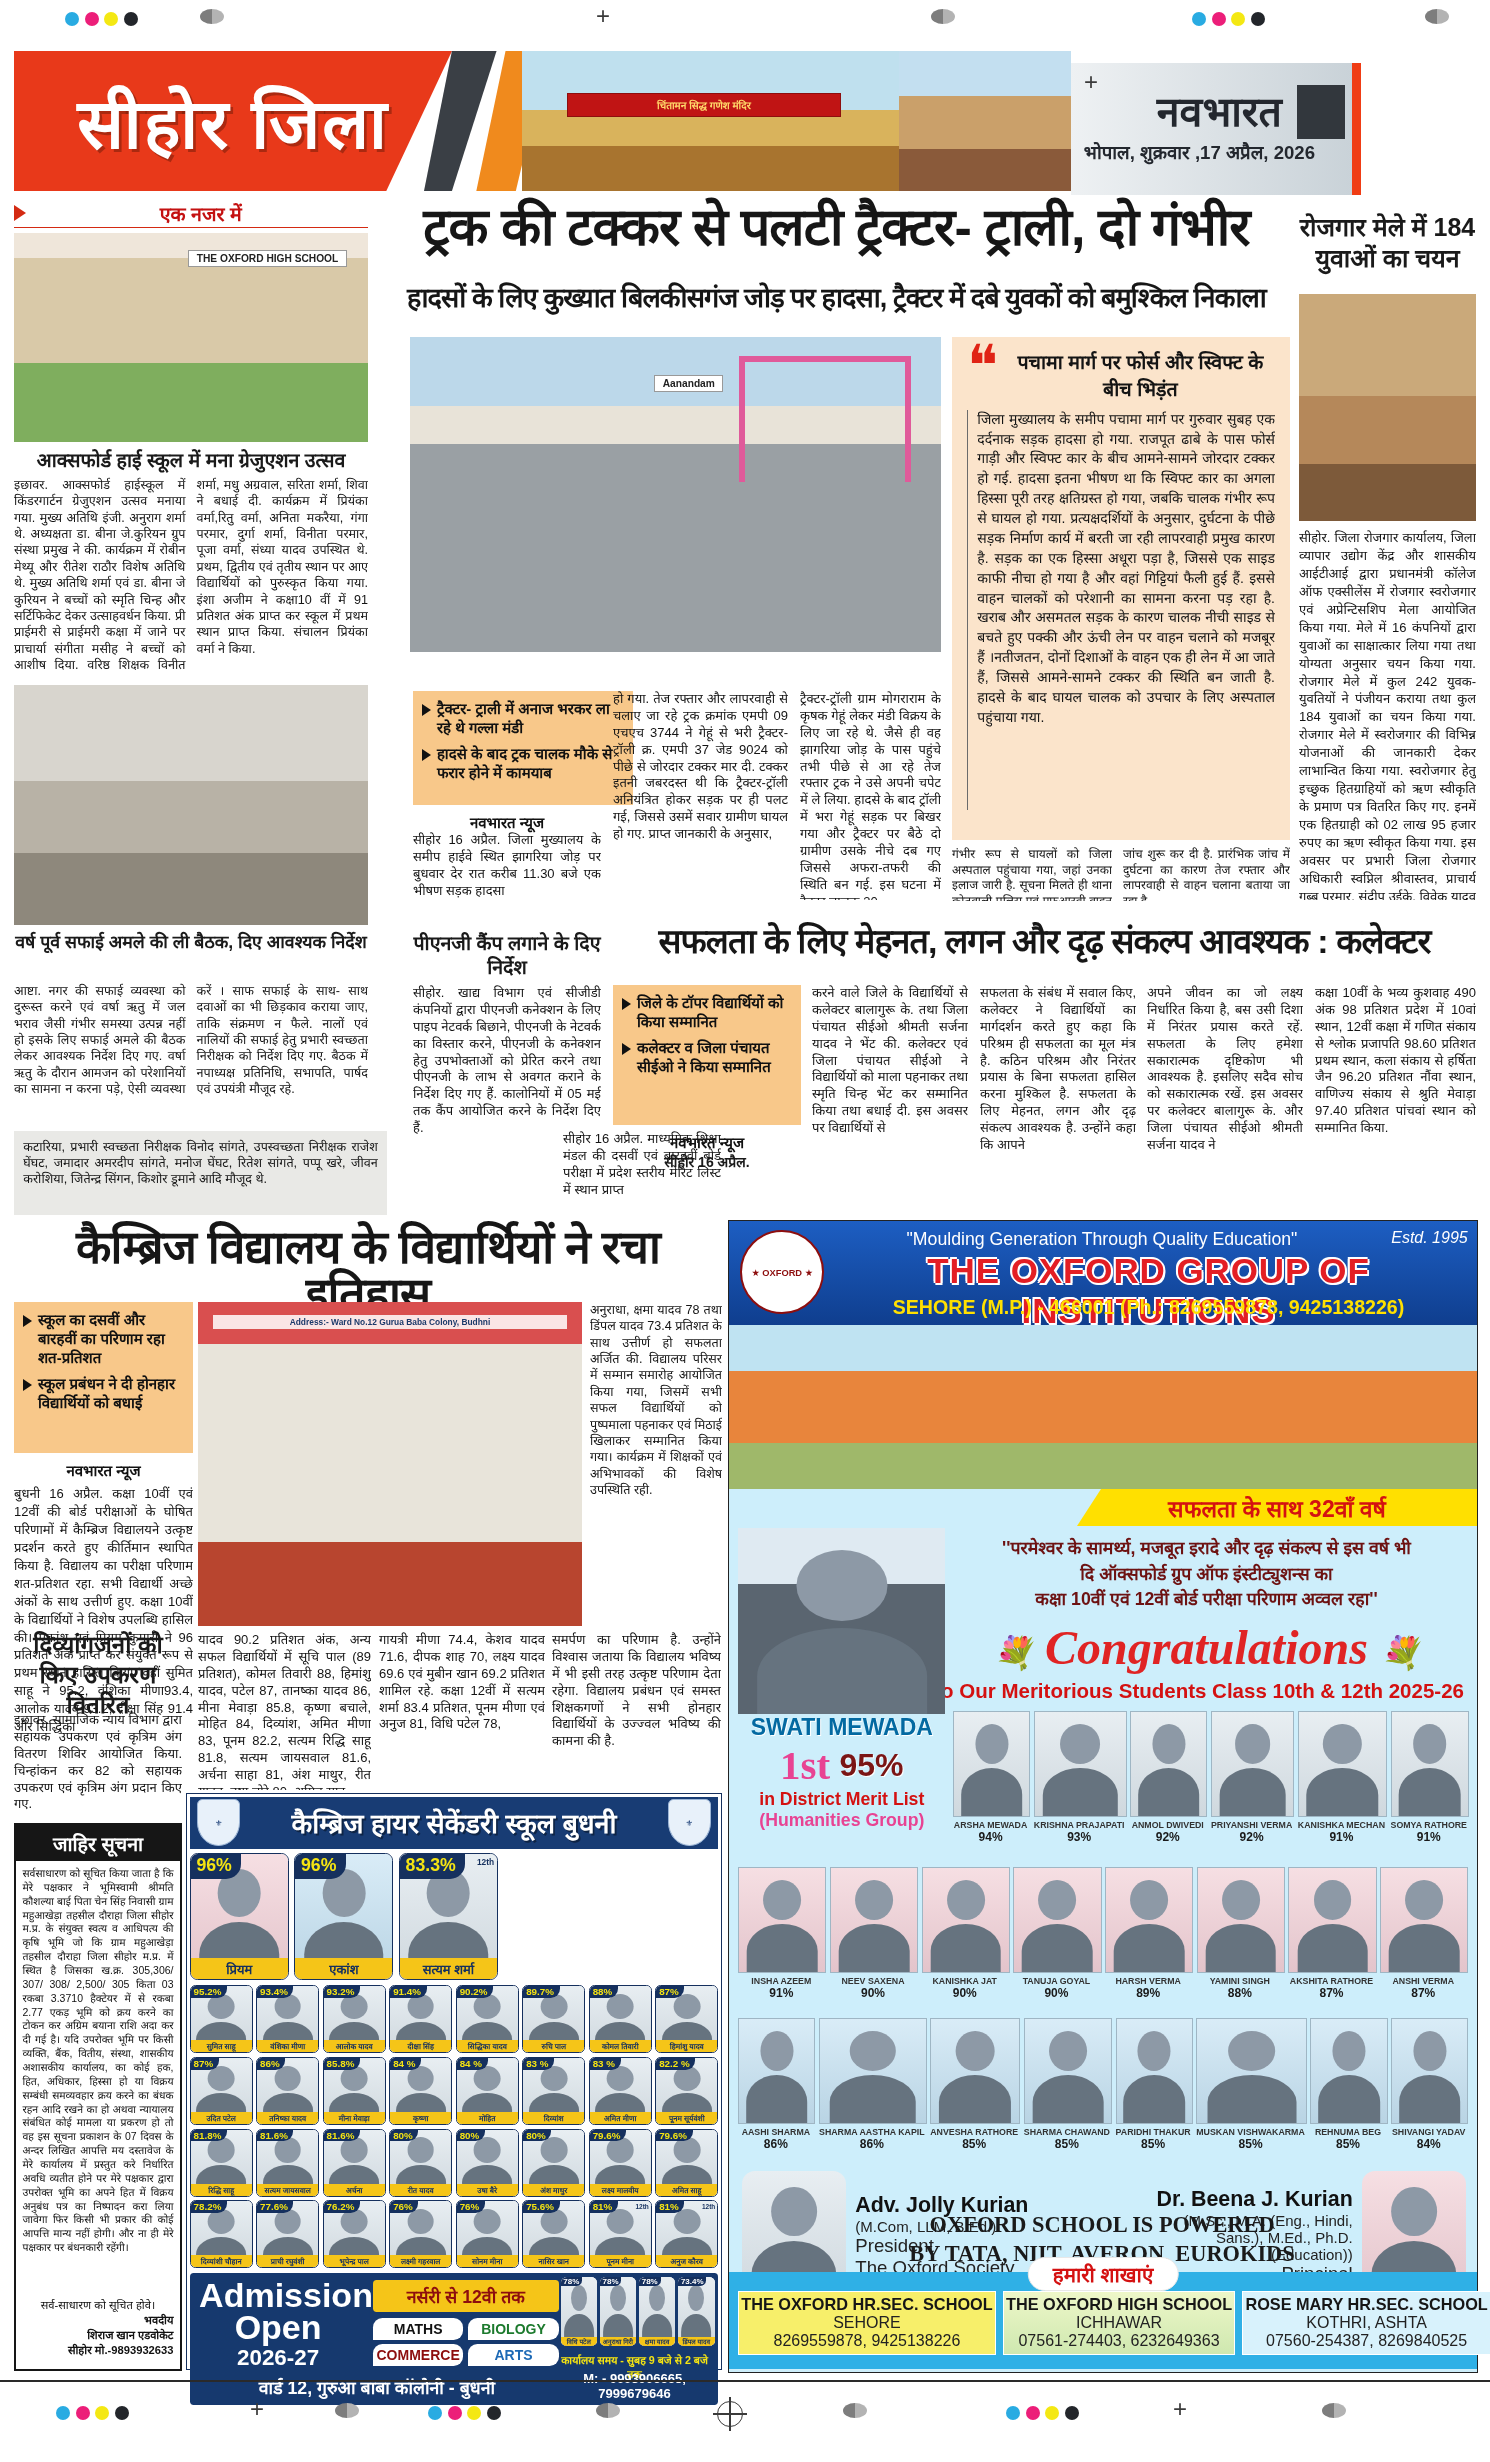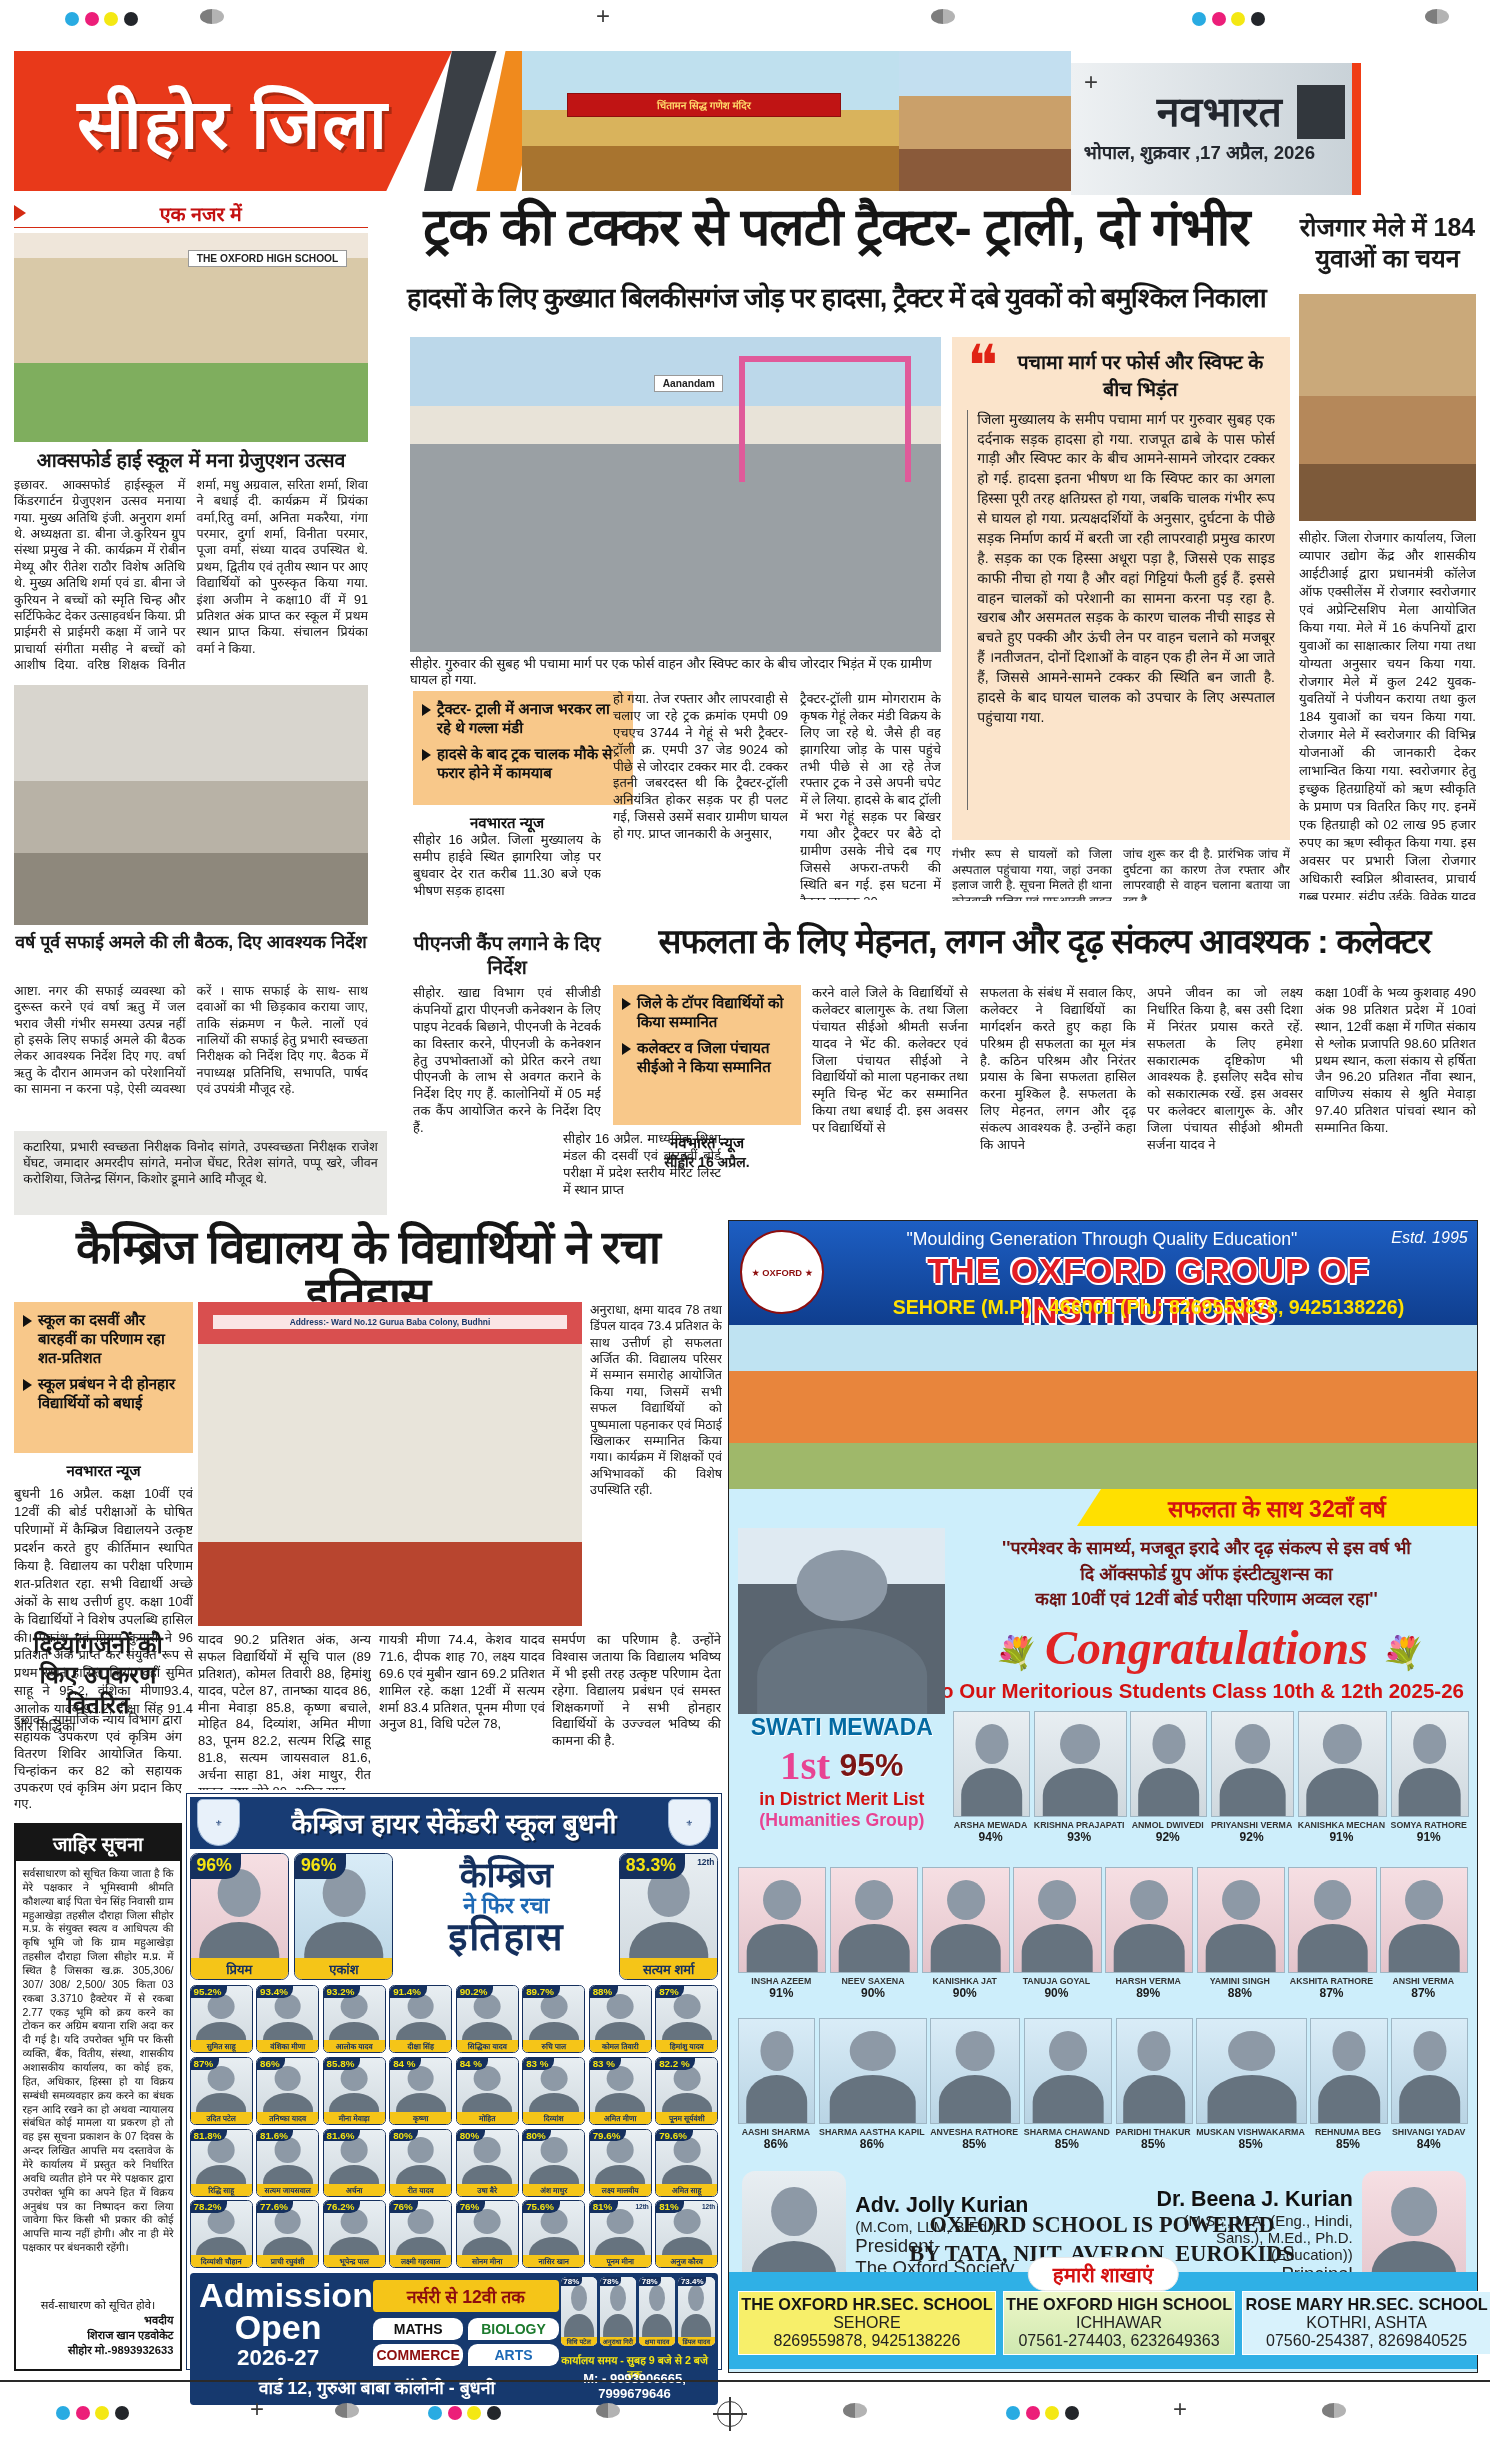--- a/index.html
+++ b/index.html
@@ -195,21 +195,20 @@
   <h3 class="abs ctr" style="left:14px;top:931px;width:354px;font-size:17.7px;font-weight:800;line-height:1.3;">वर्ष पूर्व सफाई अमले की ली बैठक, दिए आवश्यक निर्देश</h3>
   <div class="abs jt" style="left:14px;top:983px;width:354px;height:142px;column-count:2;column-gap:11.2px;">आष्टा. नगर की सफाई व्यवस्था को दुरूस्त करने एवं वर्षा ऋतु में जल भराव जैसी गंभीर समस्या उत्पन्न नहीं हो इसके लिए सफाई अमले की बैठक लेकर आवश्यक निर्देश दिए गए. वर्षा ऋतु के दौरान आमजन को परेशानियों का सामना न करना पड़े, ऐसी व्यवस्था करें । साफ सफाई के साथ- साथ दवाओं का भी छिड़काव कराया जाए, ताकि संक्रमण न फैले. नालों एवं नालियों की सफाई हेतु प्रभारी स्वच्छता निरीक्षक को निर्देश दिए गए. बैठक में नपाध्यक्ष प्रतिनिधि, सभापति, पार्षद एवं उपयंत्री मौजूद रहे.</div>
 
   
   <h1 class="abs headline-xl" style="left:373px;top:201px;width:927px;height:80px;font-size:52px;">ट्रक की टक्कर से पलटी ट्रैक्टर- ट्राली, दो गंभीर</h1>
   <h2 class="abs headline-xl" style="left:373px;top:285px;width:927px;height:47px;font-size:27px;font-weight:800;">हादसों के लिए कुख्यात बिलकीसगंज जोड़ पर हादसा, ट्रैक्टर में दबे युवकों को बमुश्किल निकाला</h2>
 
   <div class="ph ph-accident" style="left:410px;top:337px;width:531px;height:315px;">
     <div class="sign-chip" style="left:46%;top:12%;">Aanandam</div>
   </div>
-  <div class="abs caption" style="left:410px;top:656px;width:531px;height:32px;">सीहोर. गुरुवार की सुबह भी पचामा मार्ग पर एक फोर्स वाहन और स्विफ्ट कार के बीच जोरदार भिड़ंत में एक ग्रामीण घायल हो गया.</div>
 
   
   <div class="abs kicker" style="left:413px;top:691px;width:220px;height:114px;box-sizing:border-box;">
     <div class="kline">
         <span class="kb"></span>
         <span class="kt">ट्रैक्टर- ट्राली में अनाज भरकर ला रहे थे गल्ला मंडी</span>
       </div>
     <div class="kline">
         <span class="kb"></span>
         <span class="kt">हादसे के बाद ट्रक चालक मौके से फरार होने में कामयाब</span>
@@ -312,25 +311,20 @@
       <div class="cb-card">
         <div class="pct">96%</div>
         <div class="pp ppB"></div>
         <div class="nm">प्रियम</div>
       </div>
       <div class="cb-card">
         <div class="pct">96%</div>
         <div class="pp ppC"></div>
         <div class="nm">एकांश</div>
       </div>
-      <div class="cb-slogan">
-        <div class="cb-s1">कैम्ब्रिज</div>
-        <div class="cb-s2">ने फिर रचा</div>
-        <div class="cb-s3">इतिहास</div>
-      </div>
       <div class="cb-card">
         <div class="pct">83.3%</div>
         <div class="tag" style="color:#15305e;">12th</div>
         <div class="pp"></div>
         <div class="nm">सत्यम शर्मा</div>
       </div>
     </div>
     <div class="cb-grid">
 
         <div class="cb-cell">

